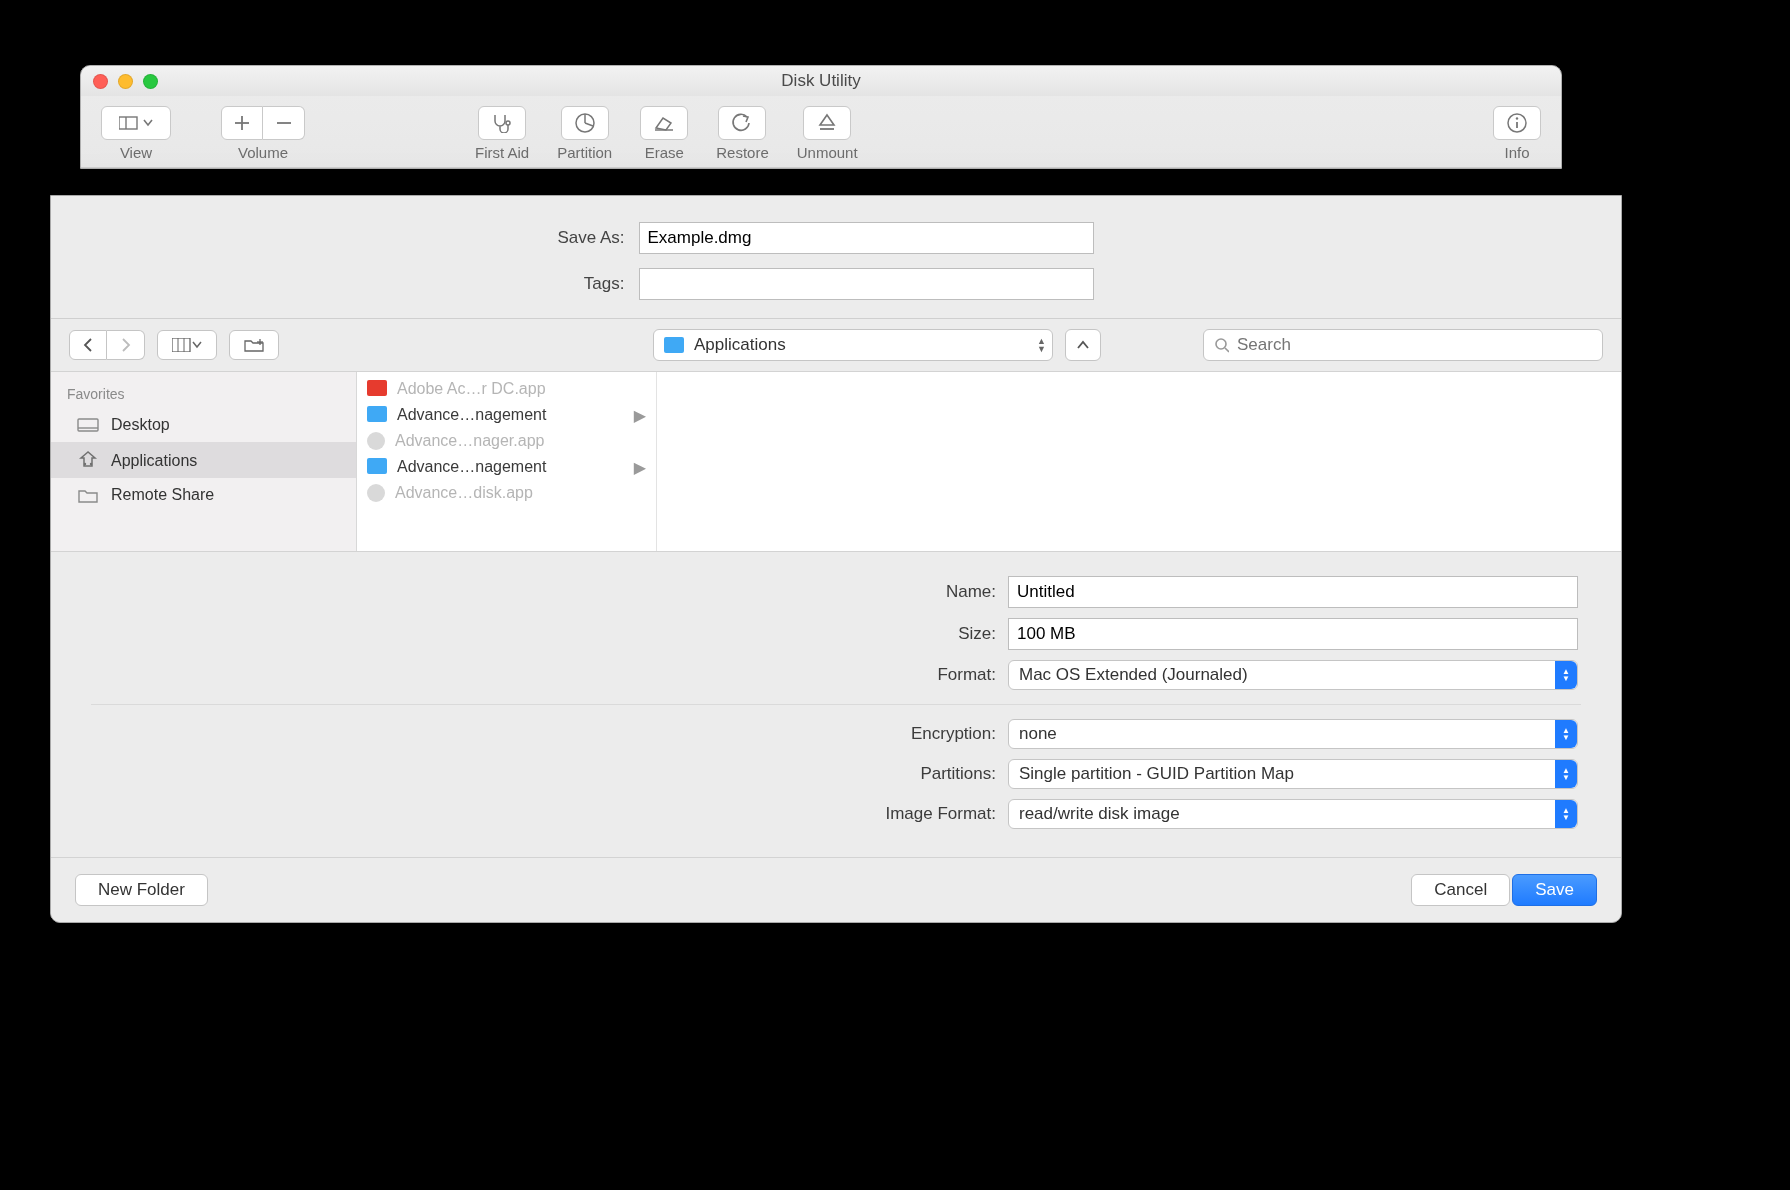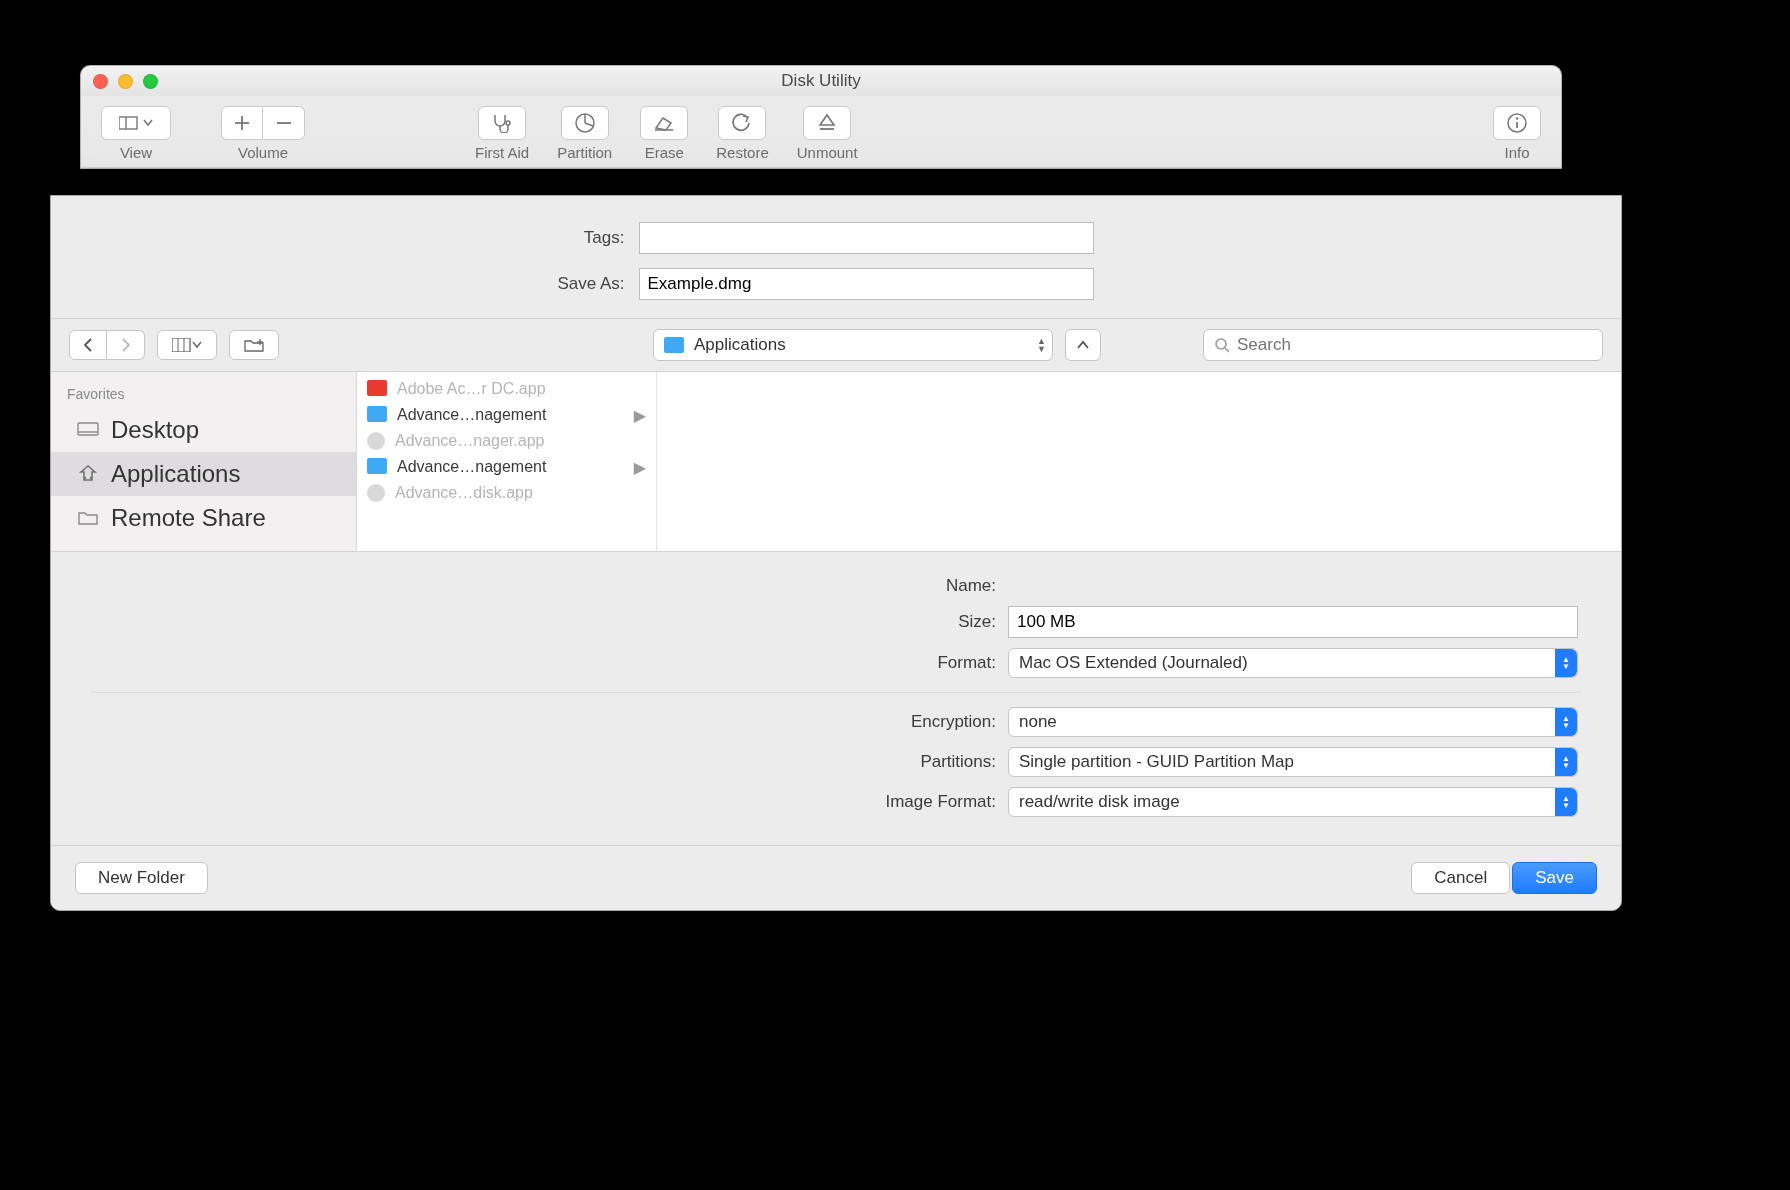--- a/index.html
+++ b/index.html
@@ -111,21 +111,21 @@
     display:flex;align-items:center;padding:0 10px;gap:8px;color:#888;margin-left:auto;
   }
   .searchbox input{border:none;outline:none;font-size:17px;width:100%;color:#333;background:transparent}
 
   .browser{display:flex;height:180px;border-bottom:1px solid #d3d3d3;background:#fff}
   .sidebar{
     width:306px;background:#f2f0f1;border-right:1px solid #d8d8d8;padding-top:10px;
   }
   .sidebar .hdr{font-size:14px;color:#8a8a8a;padding:4px 16px 6px 16px}
   .side-item{
-    display:flex;align-items:center;gap:12px;padding:8px 16px 8px 26px;font-size:24px;color:#333;
+    display:flex;align-items:flex-end;gap:12px;padding:8px 16px 8px 26px;font-size:16px;color:#333;
   }
   .side-item.sel{background:#dedcde}
   .col-list{
     width:300px;border-right:1px solid #e3e3e3;overflow:hidden;padding-top:4px;
   }
   .file-item{
     display:flex;align-items:flex-start;gap:10px;padding:4px 10px;font-size:16px;color:#3a3a3a;
     position:relative;
   }
   .file-item.dim{color:#b5b5b5}
@@ -276,27 +276,27 @@
     </div>
         <div class="lbl">Info</div>
       </div>
   </div>
 </div>
 
 <div class="sheet">
 
   <div class="sheet-top">
     <div class="formrow">
+      <label>Save As:</label>
+      <input class="txtfield" value="Example.dmg" style="">
+      <div style="width:420px"></div>
+    </div>
+    <div class="formrow">
       <label>Tags:</label>
       <input class="txtfield" style="">
-      <div style="width:420px"></div>
-    </div>
-    <div class="formrow">
-      <label>Save As:</label>
-      <input class="txtfield" value="Example.dmg" style="">
       <div style="width:420px"></div>
     </div>
   </div>
 
   <div class="sheet-midbar">
     <div class="segbtn">
       <div class="b">
         <svg width="10" height="14">
             <path d="M8 1 L2 7 L8 13" fill="none" stroke="#555" stroke-width="1.8"></path>
           </svg>
@@ -393,20 +393,21 @@
           <span class="fi globe"></span>
           <span>Advance…disk.app</span>
         </div>
     </div>
     <div style="flex:1;background:#fff"></div>
   </div>
 
   <div class="options">
     <div class="optrow">
       <label>Name:</label>
+      <input class="txtfield" value="Untitled" style="">
     </div>
     <div class="optrow">
       <label>Size:</label>
       <input class="txtfield" value="100 MB" style="">
     </div>
     <div class="optrow">
       <label>Format:</label>
       <div class="popup">
         <span>Mac OS Extended (Journaled)</span>
         <span class="caps">▲<br>▼</span>

